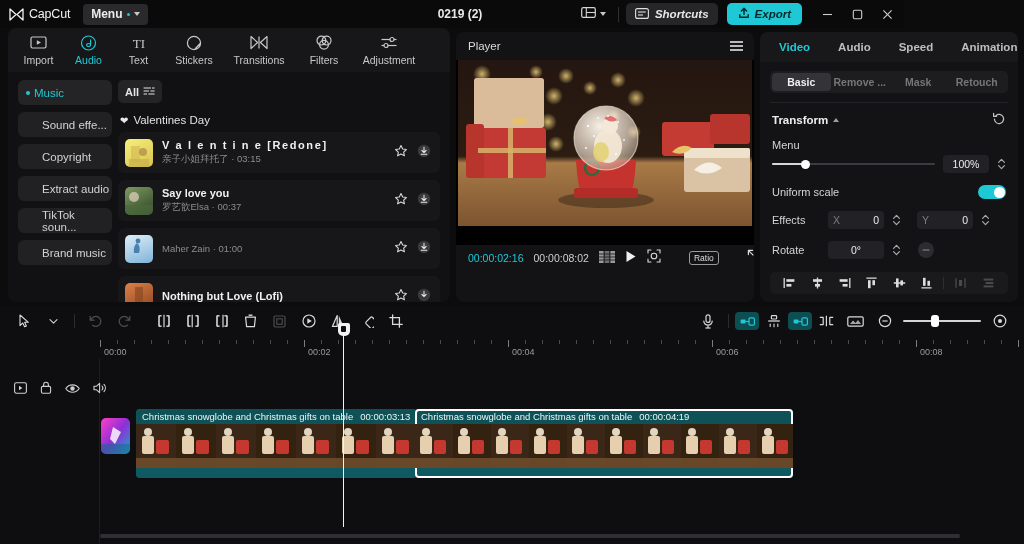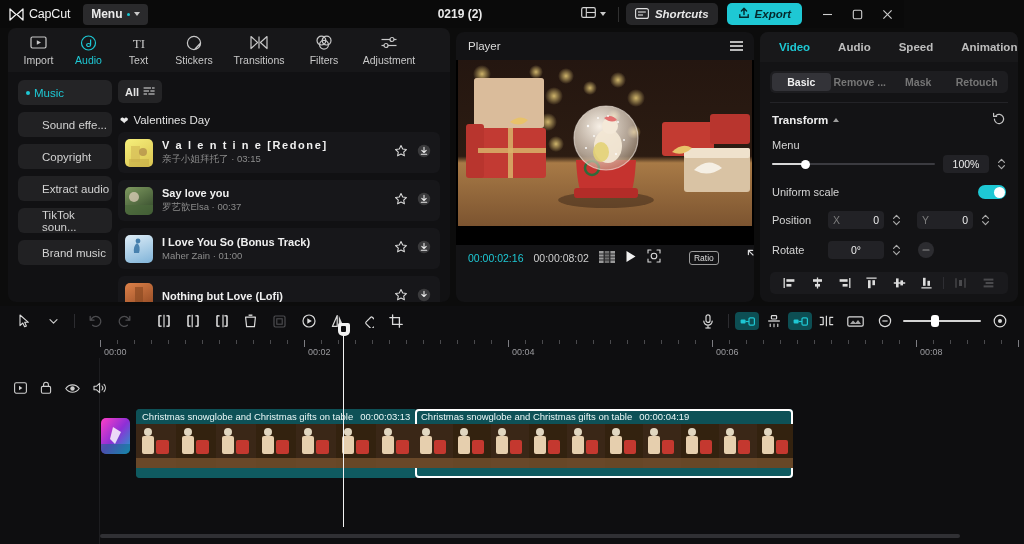--- a/index.html
+++ b/index.html
@@ -484,21 +484,20 @@
         </div>
 
         <div class="song">
           <div class="cover" style="background:linear-gradient(160deg,#dfeef8,#7fb3d8);">
             <svg width="28" height="28" viewBox="0 0 28 28">
                 <path d="M12 8 q4 3 2 10 l-5 0 q-1-7 3-10z" fill="#2f6ea0" opacity="0.8"></path>
                 <circle cx="13" cy="6" r="2.4" fill="#2f6ea0" opacity="0.85"></circle>
               </svg>
           </div>
           <div class="song-meta">
-            <div class="song-title">I Love You So (Bonus Track)</div>
             <div class="song-sub">Maher Zain · 01:00</div>
           </div>
           <div class="song-acts">
             <span>
               <svg width="14" height="14" viewBox="0 0 14 14">
                   <path d="M7 1.6 L8.7 5 L12.4 5.5 L9.7 8.1 L10.4 11.8 L7 10 L3.6 11.8 L4.3 8.1 L1.6 5.5 L5.3 5 Z" fill="none" stroke="#d6d6d6" stroke-width="1.1" stroke-linejoin="round"></path>
                 </svg>
             </span>
             <span>
               <svg width="14" height="14" viewBox="0 0 14 14">
@@ -710,21 +709,21 @@
     </div>
 
     <div class="fld-row" style="margin-top:12px">
       <span class="fld-label">Uniform scale</span>
       <span class="toggle">
           <i></i>
         </span>
     </div>
 
     <div class="fld-row" style="margin-top:12px">
-      <span class="fld-label" style="width:48px">Position</span>
+      <span class="fld-label" style="width:48px">Effects</span>
       <div class="numbox" style="width:56px">
         <span style="color:#7d7d7d">X</span>
         <span style="margin-left:auto">0</span>
       </div>
       <span class="stepper">
         <svg width="9" height="14" viewBox="0 0 9 14">
             <path d="M1.6 5.4 L4.5 2.4 L7.4 5.4" fill="none" stroke="#a9a9a9" stroke-width="1.2" stroke-linecap="round" stroke-linejoin="round"></path>
             <path d="M1.6 8.6 L4.5 11.6 L7.4 8.6" fill="none" stroke="#a9a9a9" stroke-width="1.2" stroke-linecap="round" stroke-linejoin="round"></path>
           </svg>
       </span>

